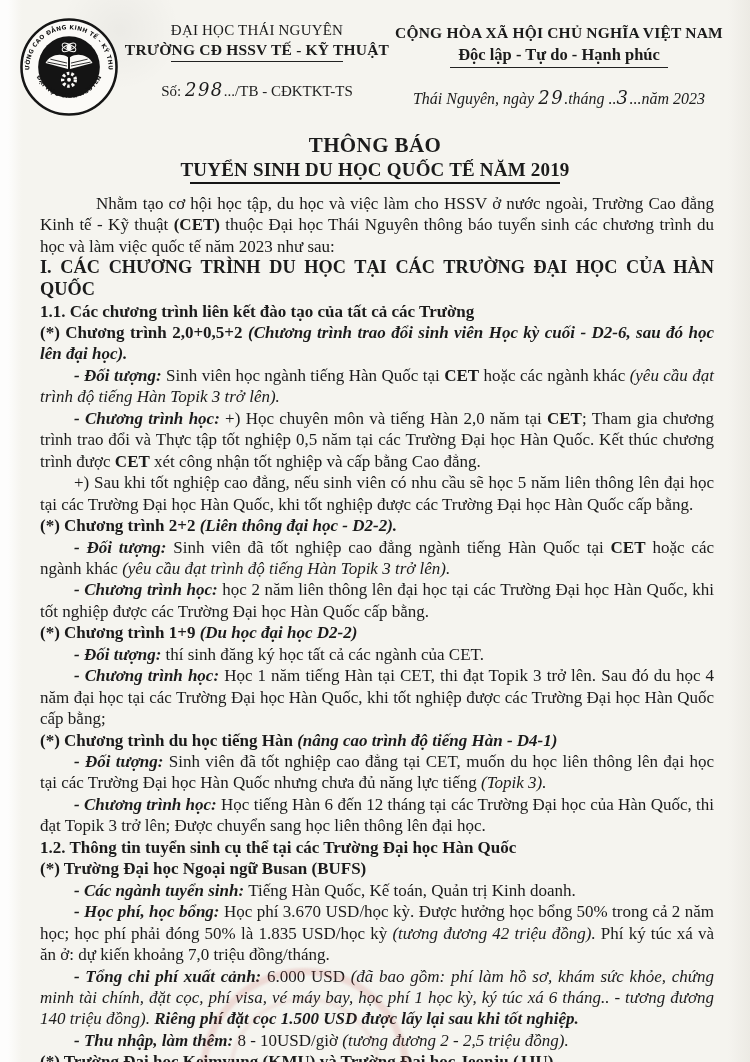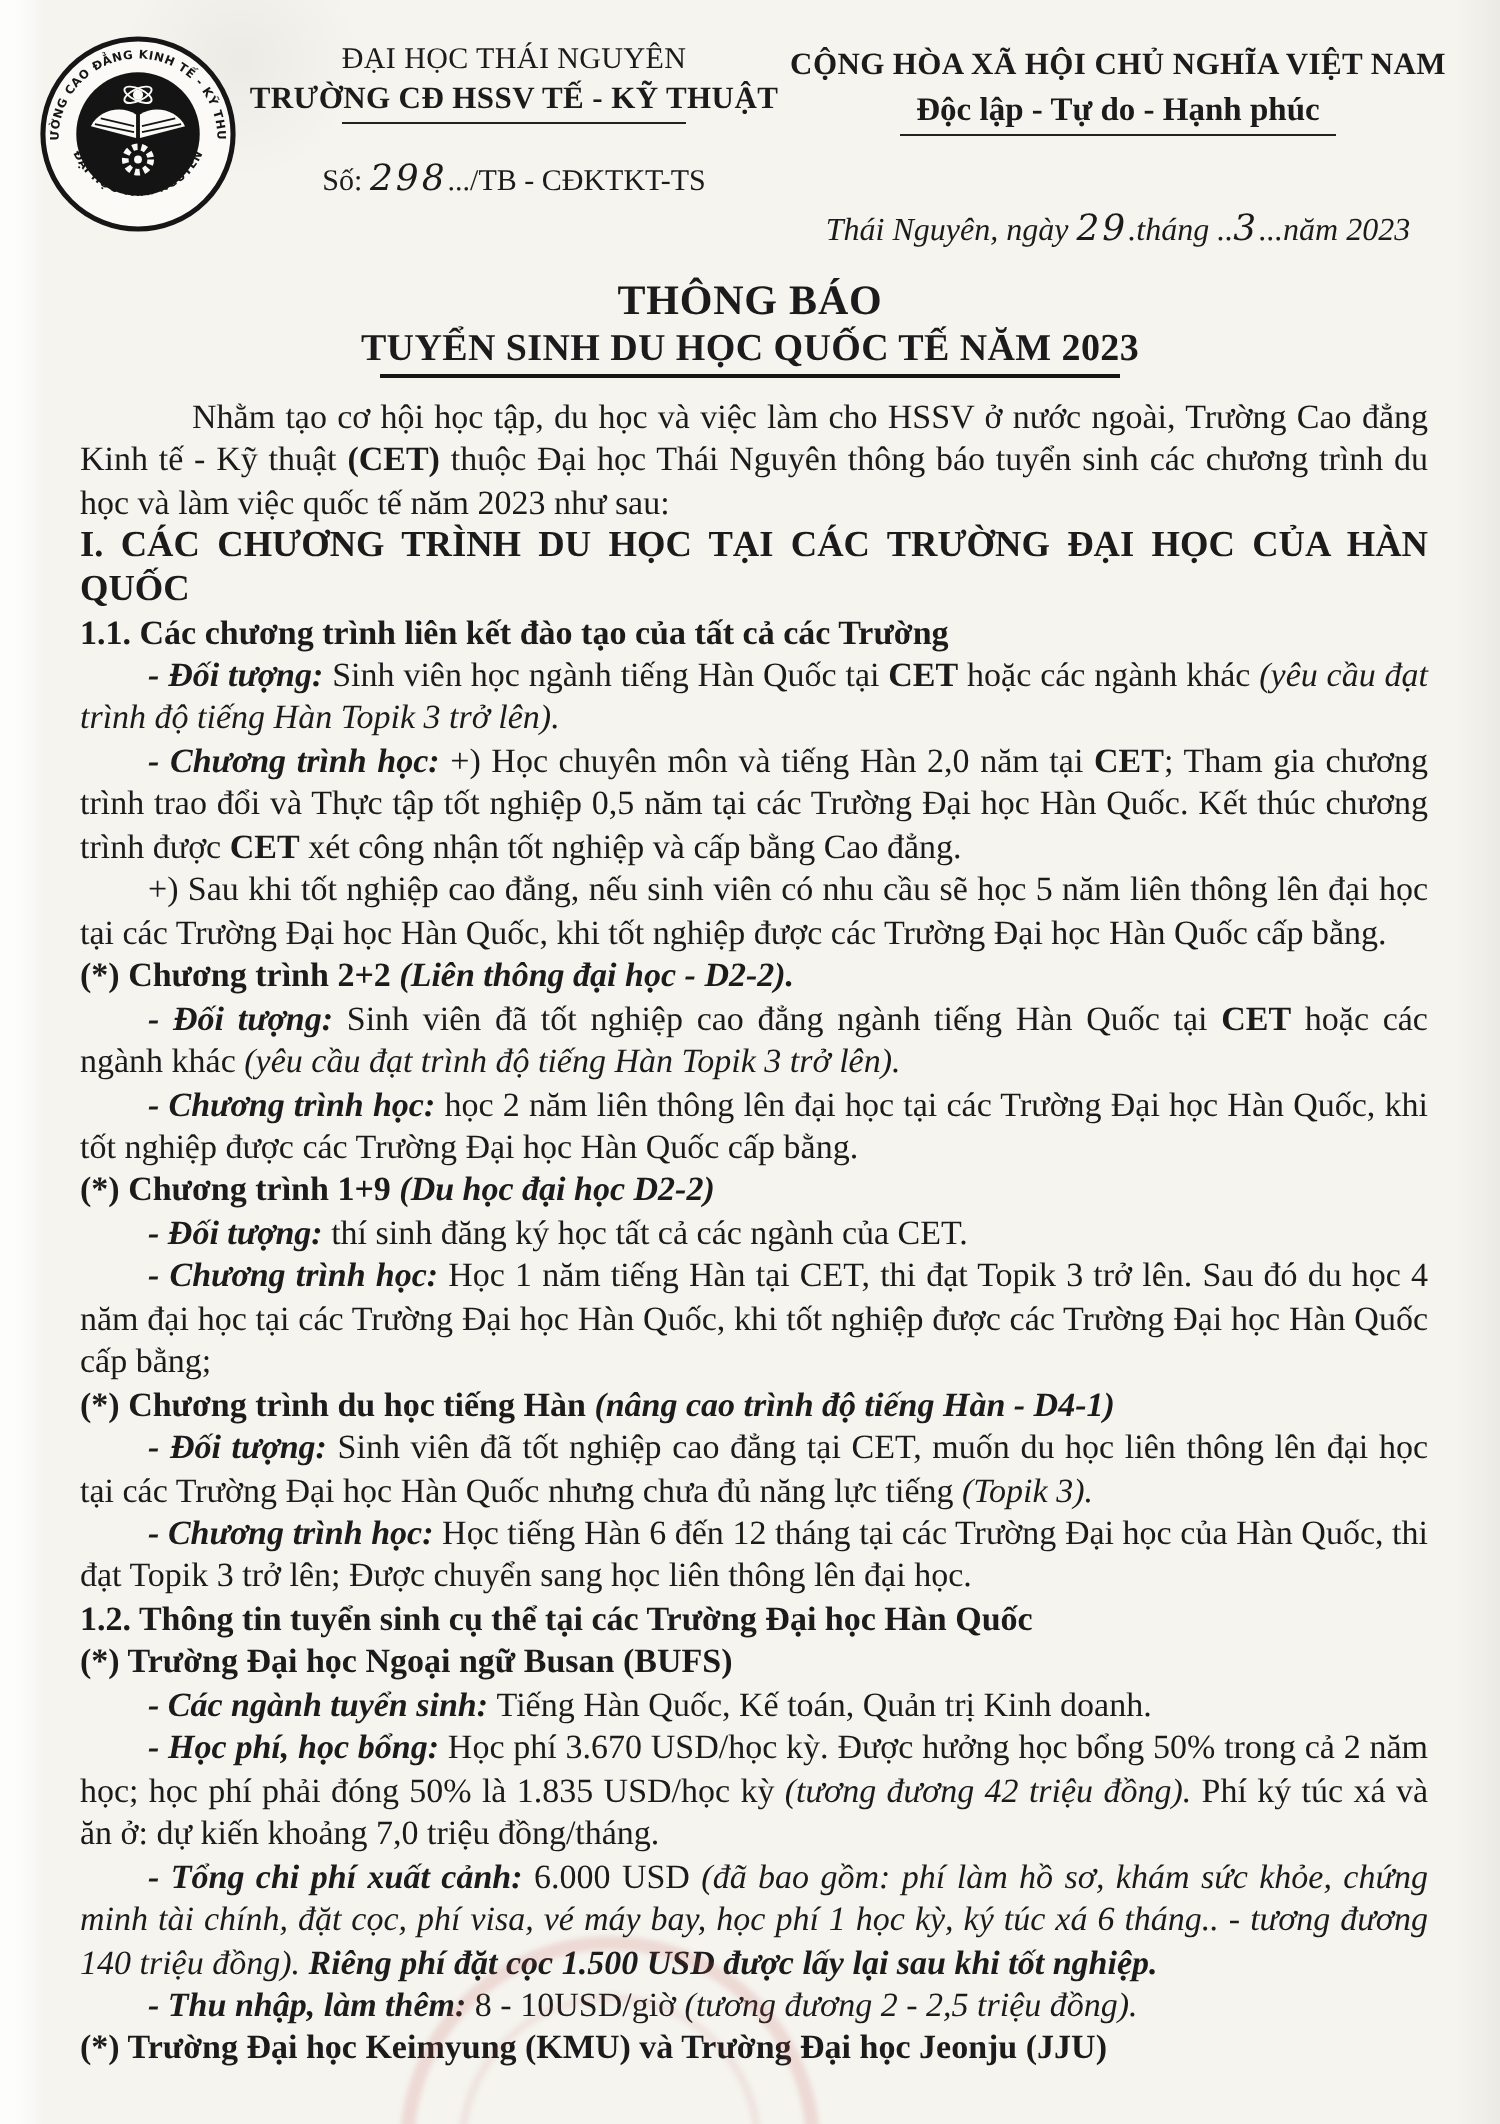--- a/index.html
+++ b/index.html
@@ -26,21 +26,21 @@
   .logo-wrap{flex:0 0 100px;margin-top:4px;}
   .h-left{flex:0 0 270px;text-align:center;margin-left:2px;padding-top:8px;}
   .h-right{flex:1;text-align:center;padding-top:10px;}
   .h-org{font-size:15px;letter-spacing:.2px;}
   .h-school{font-size:15.5px;font-weight:bold;letter-spacing:.2px;margin-top:2px;}
   .h-underline{height:0;border-bottom:1.5px solid #222;width:172px;margin:2px auto 0;}
   .h-number{font-size:15px;margin-top:17px;}
   .h-nation{font-size:15.5px;font-weight:bold;letter-spacing:.2px;}
   .h-motto{font-size:16.5px;font-weight:bold;margin-top:3px;}
   .h-underline2{height:0;border-bottom:1.5px solid #222;width:218px;margin:2px auto 0;}
-  .h-date{font-size:16px;font-style:italic;margin-top:36px;text-align:center;}
+  .h-date{font-size:16px;font-style:italic;margin-top:19px;text-align:center;}
   .hand{font-family:"DejaVu Serif",serif;font-style:italic;font-size:18px;letter-spacing:1.5px;}
   
   .title-block{text-align:center;margin-top:13px;}
   .title-1{font-size:21px;font-weight:bold;letter-spacing:.4px;}
   .title-2{font-size:19px;font-weight:bold;letter-spacing:.2px;margin-top:1px;}
   .title-underline{height:0;border-bottom:2.5px solid #151515;width:370px;margin:1px auto 0;}
   
   .doc-body{padding:9px 36px 0 40px;text-align:justify;font-size:17px;line-height:1.262;}
   .doc-body p{margin:0;}
   .ind1{text-indent:34px;}
@@ -113,28 +113,29 @@
       <div class="h-underline2"></div>
       <div class="h-date">
         <span>Thái Nguyên, ngày</span>
         <span class="hand">29</span><span>.tháng ..</span><span class="hand">3</span><span>...năm 2023</span>
       </div>
     </div>
   </div>
 
   <div class="title-block">
     <div class="title-1">THÔNG BÁO</div>
-    <div class="title-2">TUYỂN SINH DU HỌC QUỐC TẾ NĂM 2023</div>
+    <div class="title-2">TUYỂN SINH DU HỌC QUỐC TẾ NĂM 2019</div>
     <div class="title-underline"></div>
   </div>
 
   <div class="doc-body">
       <p class="ind2"><span class="run-n">Nhằm tạo cơ hội học tập, du học và việc làm cho HSSV ở nước ngoài, Trường Cao đẳng Kinh tế - Kỹ thuật </span><span class="run-b">(CET)</span><span class="run-n"> thuộc Đại học Thái Nguyên thông báo tuyển sinh các chương trình du học và làm việc quốc tế năm 2023 như sau:</span></p>
       <p class=" big"><span class="run-b">I. CÁC CHƯƠNG TRÌNH DU HỌC TẠI CÁC TRƯỜNG ĐẠI HỌC CỦA HÀN QUỐC</span></p>
       <p class=""><span class="run-b">1.1. Các chương trình liên kết đào tạo của tất cả các Trường</span></p>
+      <p class=""><span class="run-b">(*) Chương trình 2,0+0,5+2 </span><span class="run-bi">(Chương trình trao đổi sinh viên Học kỳ cuối - D2-6, sau đó học lên đại học).</span></p>
       <p class="ind1"><span class="run-bi">- Đối tượng: </span><span class="run-n">Sinh viên học ngành tiếng Hàn Quốc tại </span><span class="run-b">CET</span><span class="run-n"> hoặc các ngành khác </span><span class="run-i">(yêu cầu đạt trình độ tiếng Hàn Topik 3 trở lên).</span></p>
       <p class="ind1"><span class="run-bi">- Chương trình học: </span><span class="run-n">+) Học chuyên môn và tiếng Hàn 2,0 năm tại </span><span class="run-b">CET</span><span class="run-n">; Tham gia chương trình trao đổi và Thực tập tốt nghiệp 0,5 năm tại các Trường Đại học Hàn Quốc. Kết thúc chương trình được </span><span class="run-b">CET</span><span class="run-n"> xét công nhận tốt nghiệp và cấp bằng Cao đẳng.</span></p>
       <p class="ind1"><span class="run-n">+) Sau khi tốt nghiệp cao đẳng, nếu sinh viên có nhu cầu sẽ học 5 năm liên thông lên đại học tại các Trường Đại học Hàn Quốc, khi tốt nghiệp được các Trường Đại học Hàn Quốc cấp bằng.</span></p>
       <p class=""><span class="run-b">(*) Chương trình 2+2 </span><span class="run-bi">(Liên thông đại học - D2-2).</span></p>
       <p class="ind1"><span class="run-bi">- Đối tượng: </span><span class="run-n">Sinh viên đã tốt nghiệp cao đẳng ngành tiếng Hàn Quốc tại </span><span class="run-b">CET</span><span class="run-n"> hoặc các ngành khác </span><span class="run-i">(yêu cầu đạt trình độ tiếng Hàn Topik 3 trở lên).</span></p>
       <p class="ind1"><span class="run-bi">- Chương trình học: </span><span class="run-n">học 2 năm liên thông lên đại học tại các Trường Đại học Hàn Quốc, khi tốt nghiệp được các Trường Đại học Hàn Quốc cấp bằng.</span></p>
       <p class=""><span class="run-b">(*) Chương trình 1+9 </span><span class="run-bi">(Du học đại học D2-2)</span></p>
       <p class="ind1"><span class="run-bi">- Đối tượng: </span><span class="run-n">thí sinh đăng ký học tất cả các ngành của CET.</span></p>
       <p class="ind1"><span class="run-bi">- Chương trình học: </span><span class="run-n">Học 1 năm tiếng Hàn tại CET, thi đạt Topik 3 trở lên. Sau đó du học 4 năm đại học tại các Trường Đại học Hàn Quốc, khi tốt nghiệp được các Trường Đại học Hàn Quốc cấp bằng;</span></p>
       <p class=""><span class="run-b">(*) Chương trình du học tiếng Hàn </span><span class="run-bi">(nâng cao trình độ tiếng Hàn - D4-1)</span></p>

